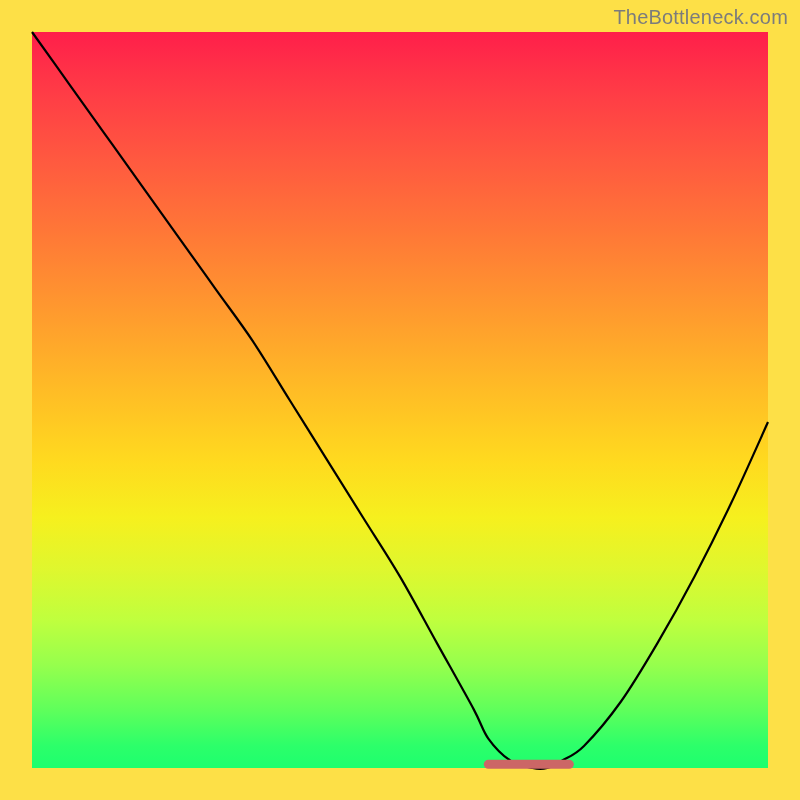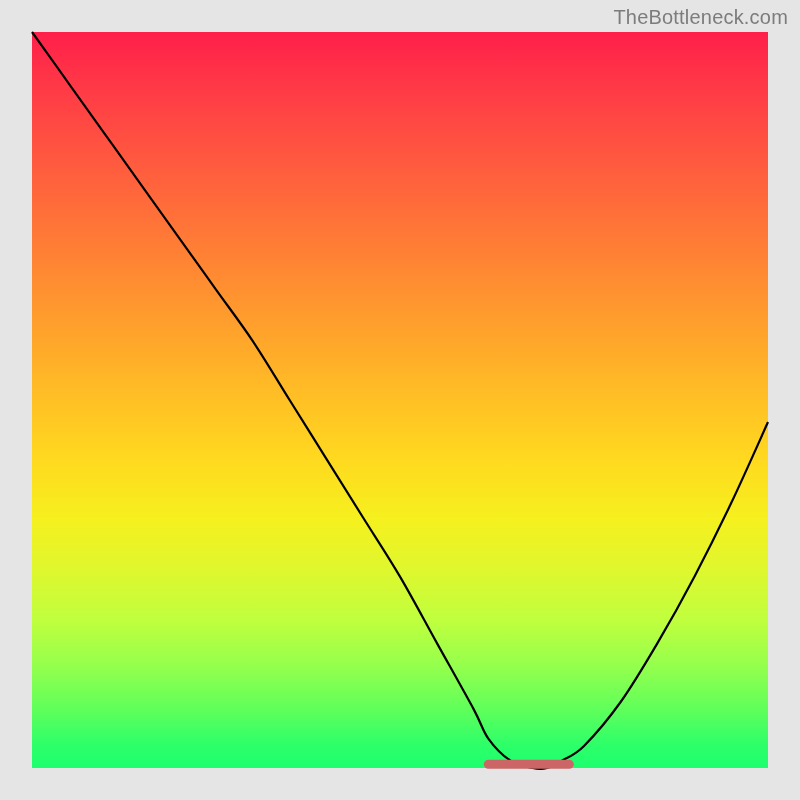--- a/index.html
+++ b/index.html
@@ -8,21 +8,21 @@
     width: 800px;
     height: 800px;
     background: #000;
     overflow: hidden;
     font-family: Arial, Helvetica, sans-serif;
   }
   .frame {
     position: relative;
     width: 800px;
     height: 800px;
-    background: #e5e5e5;
+    background: #fde047;
   }
   .plot-area {
     position: absolute;
     left: 32px;
     top: 32px;
     width: 736px;
     height: 736px;
     
     background: linear-gradient(to bottom,
       #ff1f4a 0%,

